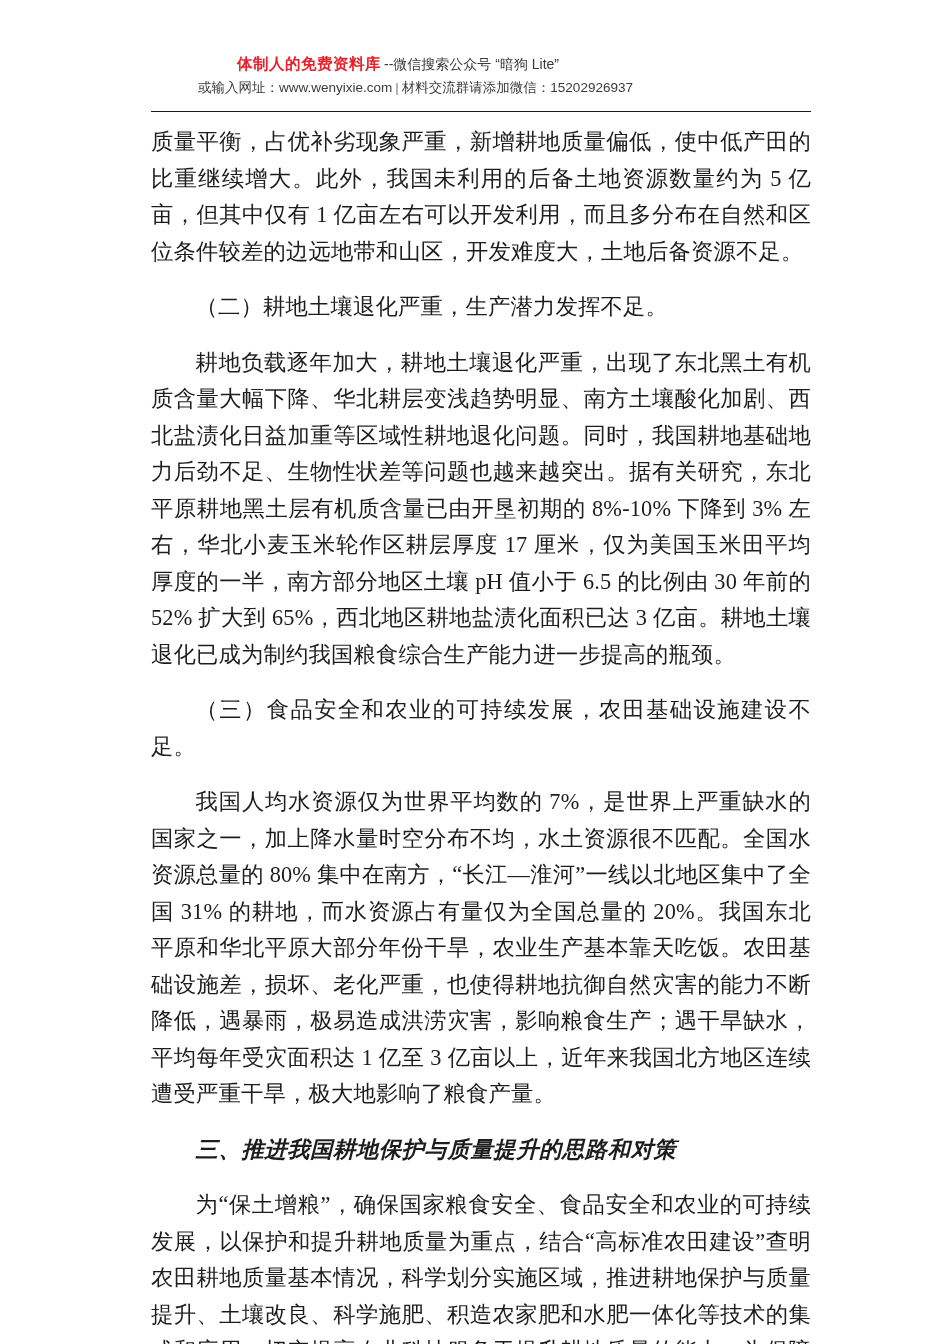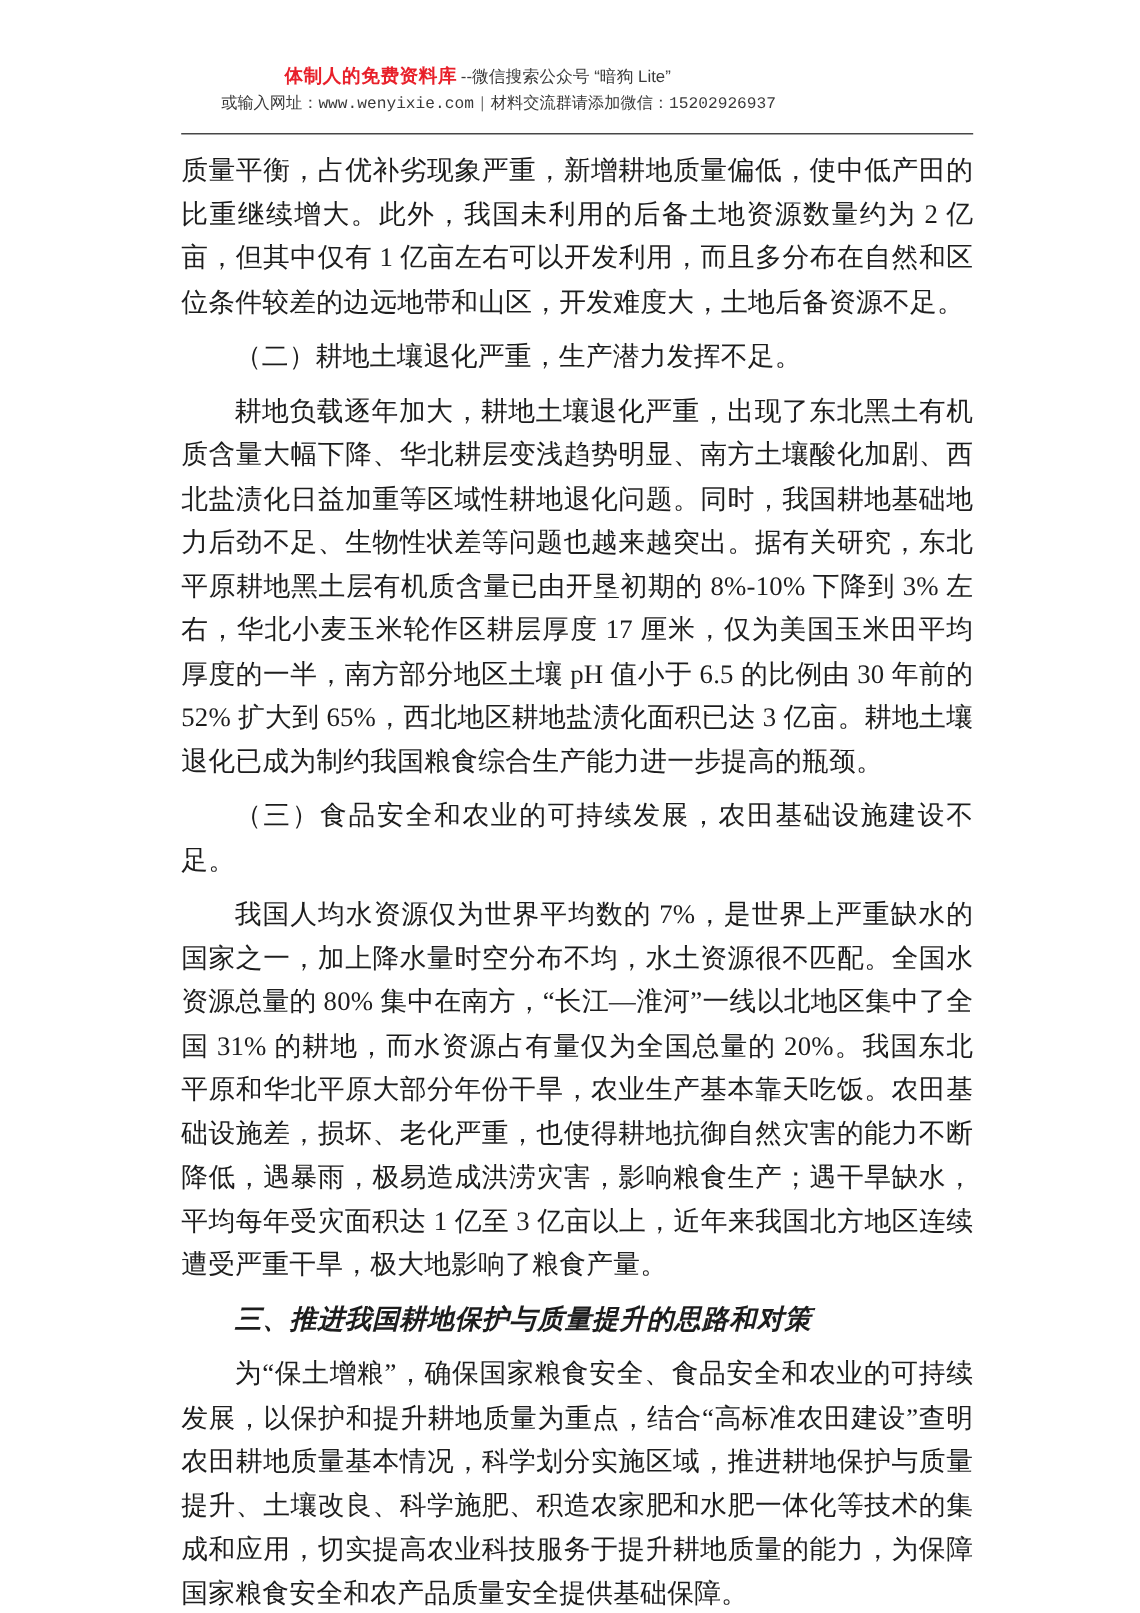--- a/index.html
+++ b/index.html
@@ -44,21 +44,21 @@
     font-weight: bold;
     letter-spacing: 0.5px;
   }
   .promo-tail {
     color: #3a3a3a;
     font-weight: normal;
     font-size: 14px;
     margin-left: 3px;
   }
   .promo-line-2 {
-    font-family: Liberation Mono, monospace;
+    font-family: Liberation Sans, sans-serif;
     font-size: 13.5px;
     color: #3a3a3a;
     margin-top: 2px;
     white-space: nowrap;
     padding-left: 35px;
   }
   .promo-sep {
     color: #7a7a7a;
     margin: 0 3px;
   }
@@ -86,21 +86,21 @@
     line-height: 36.5px;
     text-align: justify;
     text-justify: inter-ideograph;
     letter-spacing: 0.2px;
     color: #1d1d1d;
   }
   p.indent {
     text-indent: 2em;
   }
   p.gap {
-    margin-top: 9px;
+    margin-top: 19px;
   }
   p.heading-bold {
     font-weight: bold;
     text-indent: 2em;
     letter-spacing: 0.6px;
     font-style: italic;
   }
 </style>
 </head>
 <body>
@@ -113,21 +113,21 @@
     </div>
     <div class="promo-line-2">
       <span>或输入网址：www.wenyixie.com</span><span class="promo-sep">|</span><span>材料交流群请添加微信：15202926937</span>
     </div>
   </div>
 
   <div class="rule"></div>
 
   <div class="content">
 
-    <p class="para">质量平衡，占优补劣现象严重，新增耕地质量偏低，使中低产田的比重继续增大。此外，我国未利用的后备土地资源数量约为 2 亿亩，但其中仅有 1 亿亩左右可以开发利用，而且多分布在自然和区位条件较差的边远地带和山区，开发难度大，土地后备资源不足。</p>
+    <p class="para">质量平衡，占优补劣现象严重，新增耕地质量偏低，使中低产田的比重继续增大。此外，我国未利用的后备土地资源数量约为 5 亿亩，但其中仅有 1 亿亩左右可以开发利用，而且多分布在自然和区位条件较差的边远地带和山区，开发难度大，土地后备资源不足。</p>
 
     <p class="para indent gap">（二）耕地土壤退化严重，生产潜力发挥不足。</p>
 
     <p class="para indent gap">耕地负载逐年加大，耕地土壤退化严重，出现了东北黑土有机质含量大幅下降、华北耕层变浅趋势明显、南方土壤酸化加剧、西北盐渍化日益加重等区域性耕地退化问题。同时，我国耕地基础地力后劲不足、生物性状差等问题也越来越突出。据有关研究，东北平原耕地黑土层有机质含量已由开垦初期的 8%-10% 下降到 3% 左右，华北小麦玉米轮作区耕层厚度 17 厘米，仅为美国玉米田平均厚度的一半，南方部分地区土壤 pH 值小于 6.5 的比例由 30 年前的 52% 扩大到 65%，西北地区耕地盐渍化面积已达 3 亿亩。耕地土壤退化已成为制约我国粮食综合生产能力进一步提高的瓶颈。</p>
 
     <p class="para indent gap">（三）食品安全和农业的可持续发展，农田基础设施建设不足。</p>
 
     <p class="para indent gap">我国人均水资源仅为世界平均数的 7%，是世界上严重缺水的国家之一，加上降水量时空分布不均，水土资源很不匹配。全国水资源总量的 80% 集中在南方，“长江—淮河”一线以北地区集中了全国 31% 的耕地，而水资源占有量仅为全国总量的 20%。我国东北平原和华北平原大部分年份干旱，农业生产基本靠天吃饭。农田基础设施差，损坏、老化严重，也使得耕地抗御自然灾害的能力不断降低，遇暴雨，极易造成洪涝灾害，影响粮食生产；遇干旱缺水，平均每年受灾面积达 1 亿至 3 亿亩以上，近年来我国北方地区连续遭受严重干旱，极大地影响了粮食产量。</p>
 
     <p class="para heading-bold gap">三、推进我国耕地保护与质量提升的思路和对策</p>

